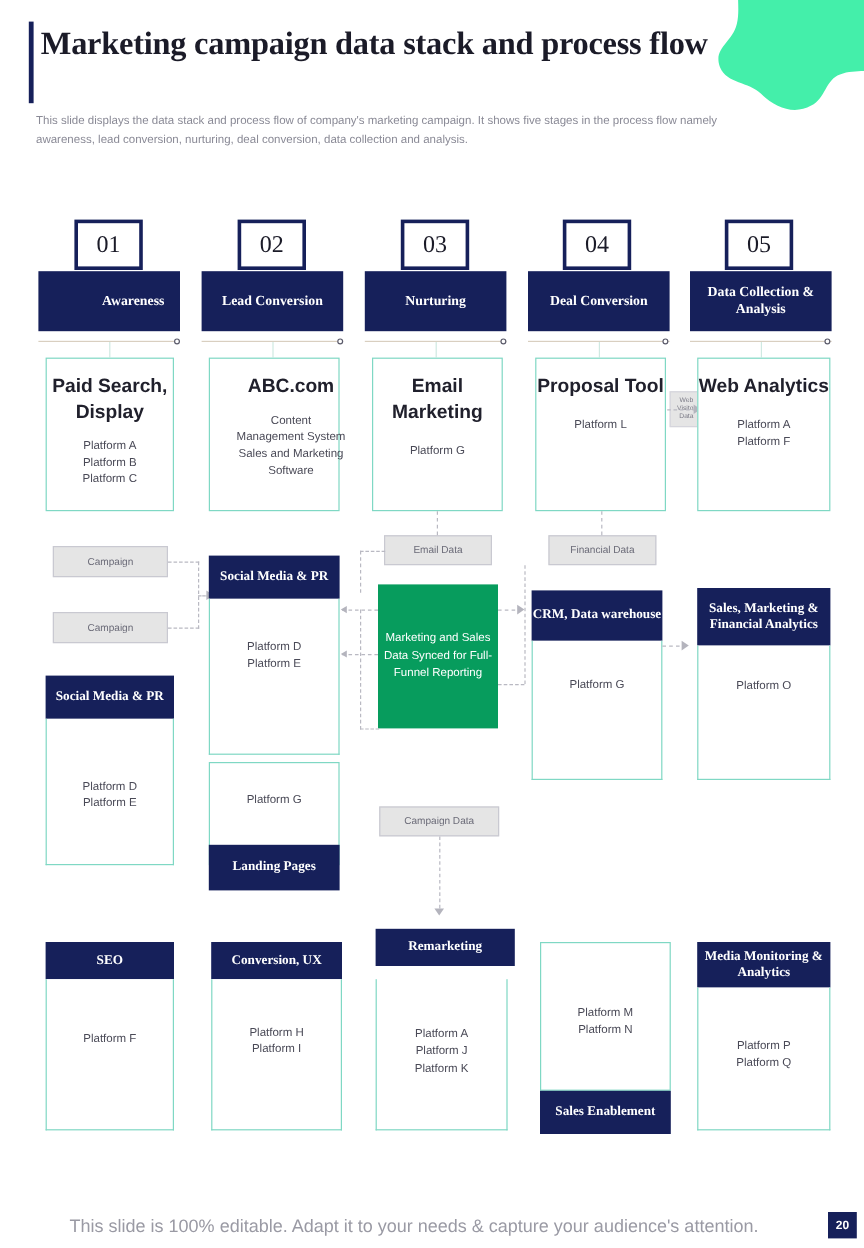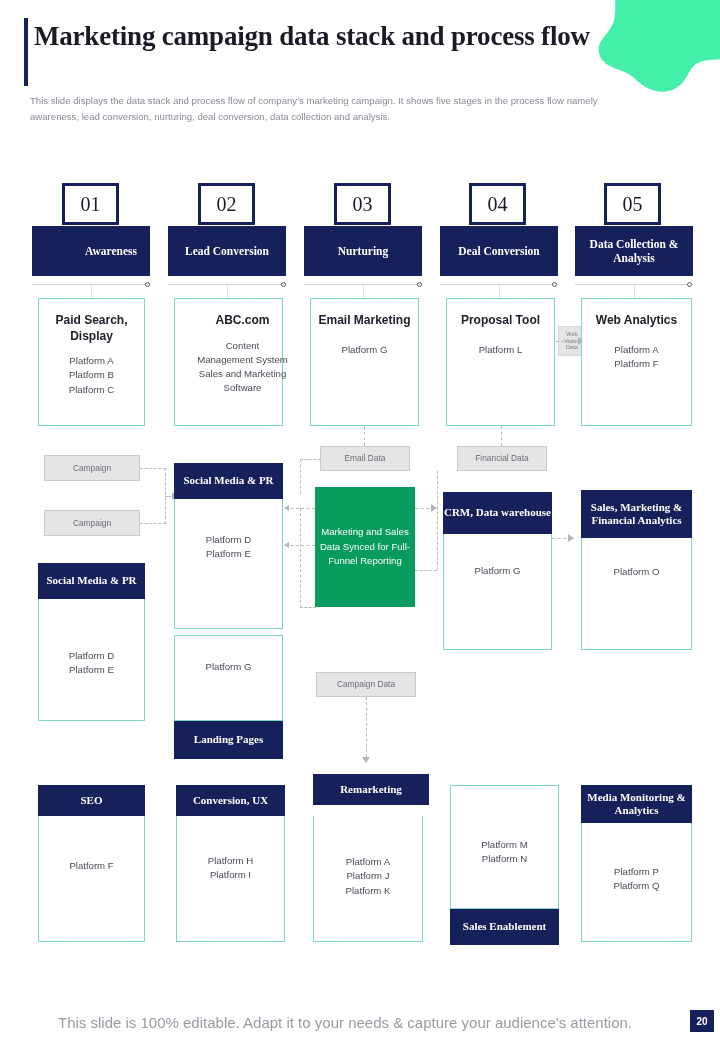--- a/index.html
+++ b/index.html
@@ -59,21 +59,21 @@
   }
   .vert-tick { width: 1px; background: #cfe9e2; }
 
   
   .teal-box {
     border: 1px solid #7fd8c4; background: #fff;
     display: flex; flex-direction: column; align-items: center;
     padding-top: 14px;
   }
   .box-head {
-    font-size: 12px; font-weight: 700; color: #20202c; text-align: center;
+    font-size: 16px; font-weight: 700; color: #20202c; text-align: center;
     line-height: 1.3;
   }
   .box-body {
     font-size: 9.6px; color: #4a4a57; text-align: center; line-height: 1.48;
   }
 
   
   .cap-navy {
     background: #16205a; color: #fff;
     font-family: "Liberation Serif", serif; font-weight: 700;
@@ -217,21 +217,21 @@
   <div class="abs card-body top-align" style="left:174px; top:499px; width:109px; height:130px; white-space:pre-line;">Platform D
 Platform E</div>
 
   <div class="abs cap-navy" style="left:38px; top:563px; width:107px; height:36px;">Social Media &amp; PR</div>
   <div class="abs card-body top-align" style="left:38px; top:599px; width:107px; height:122px; white-space:pre-line; padding-top:50px;">Platform D
 Platform E</div>
 
   <div class="abs teal-box" style="left:174px; top:635px; width:109px; height:86px; justify-content:flex-start; padding-top:24px;">
     <div class="box-body">Platform G</div>
   </div>
-  <div class="abs cap-navy" style="left:174px; top:721px; width:109px; height:38px;">Landing Pages</div>
+  <div class="abs cap-navy" style="left:174px; top:704px; width:109px; height:38px;">Landing Pages</div>
 
   <div class="abs lbl-box" style="left:320px; top:446px; width:90px; height:25px;">Email Data</div>
   <div class="abs dsh-v" style="left:364px; top:426px; height:20px;"></div>
   <div class="abs dsh-v" style="left:300px; top:459px; height:35px;"></div>
   <div class="abs dsh-h" style="left:300px; top:459px; width:21px;"></div>
 
   <div class="abs lbl-box" style="left:457px; top:446px; width:90px; height:25px;">Financial Data</div>
   <div class="abs dsh-v" style="left:501px; top:426px; height:20px;"></div>
 
   <div class="abs green-box" style="left:315px; top:487px; width:100px; height:120px; white-space:pre-line;">Marketing and Sales

